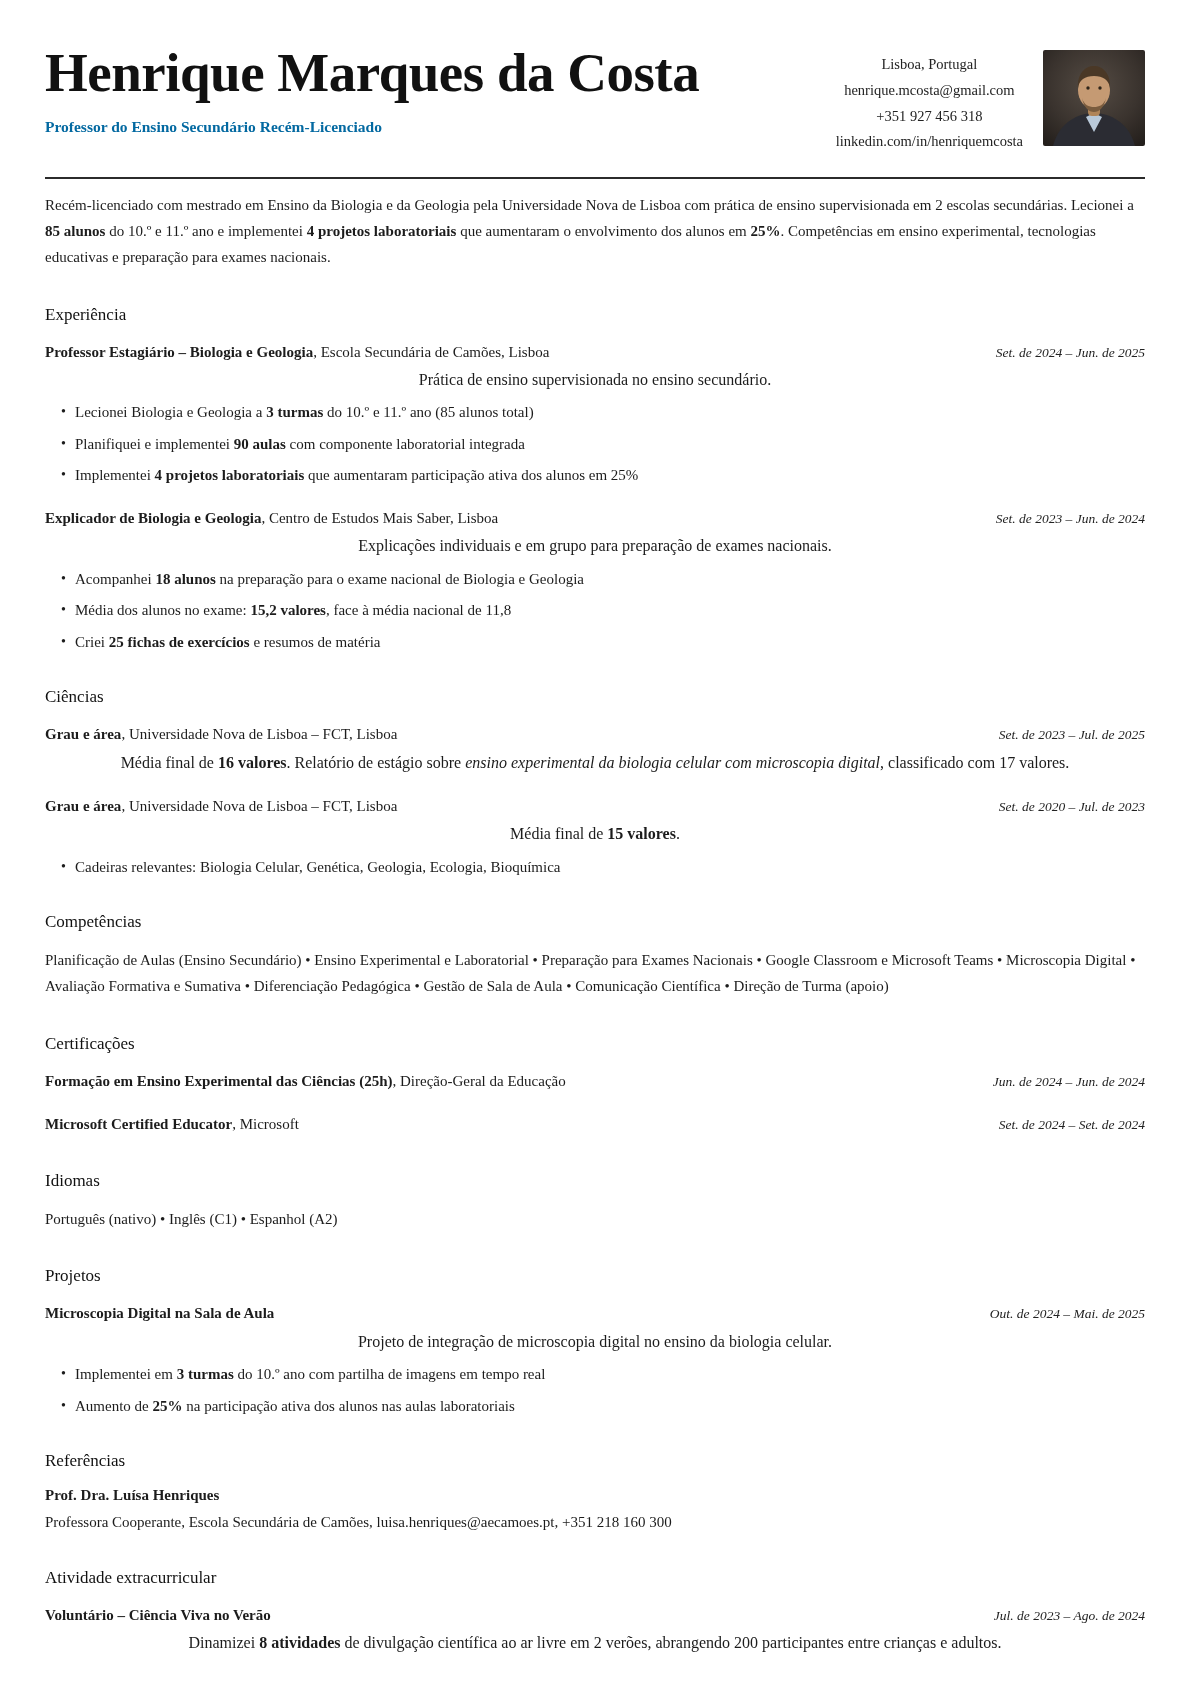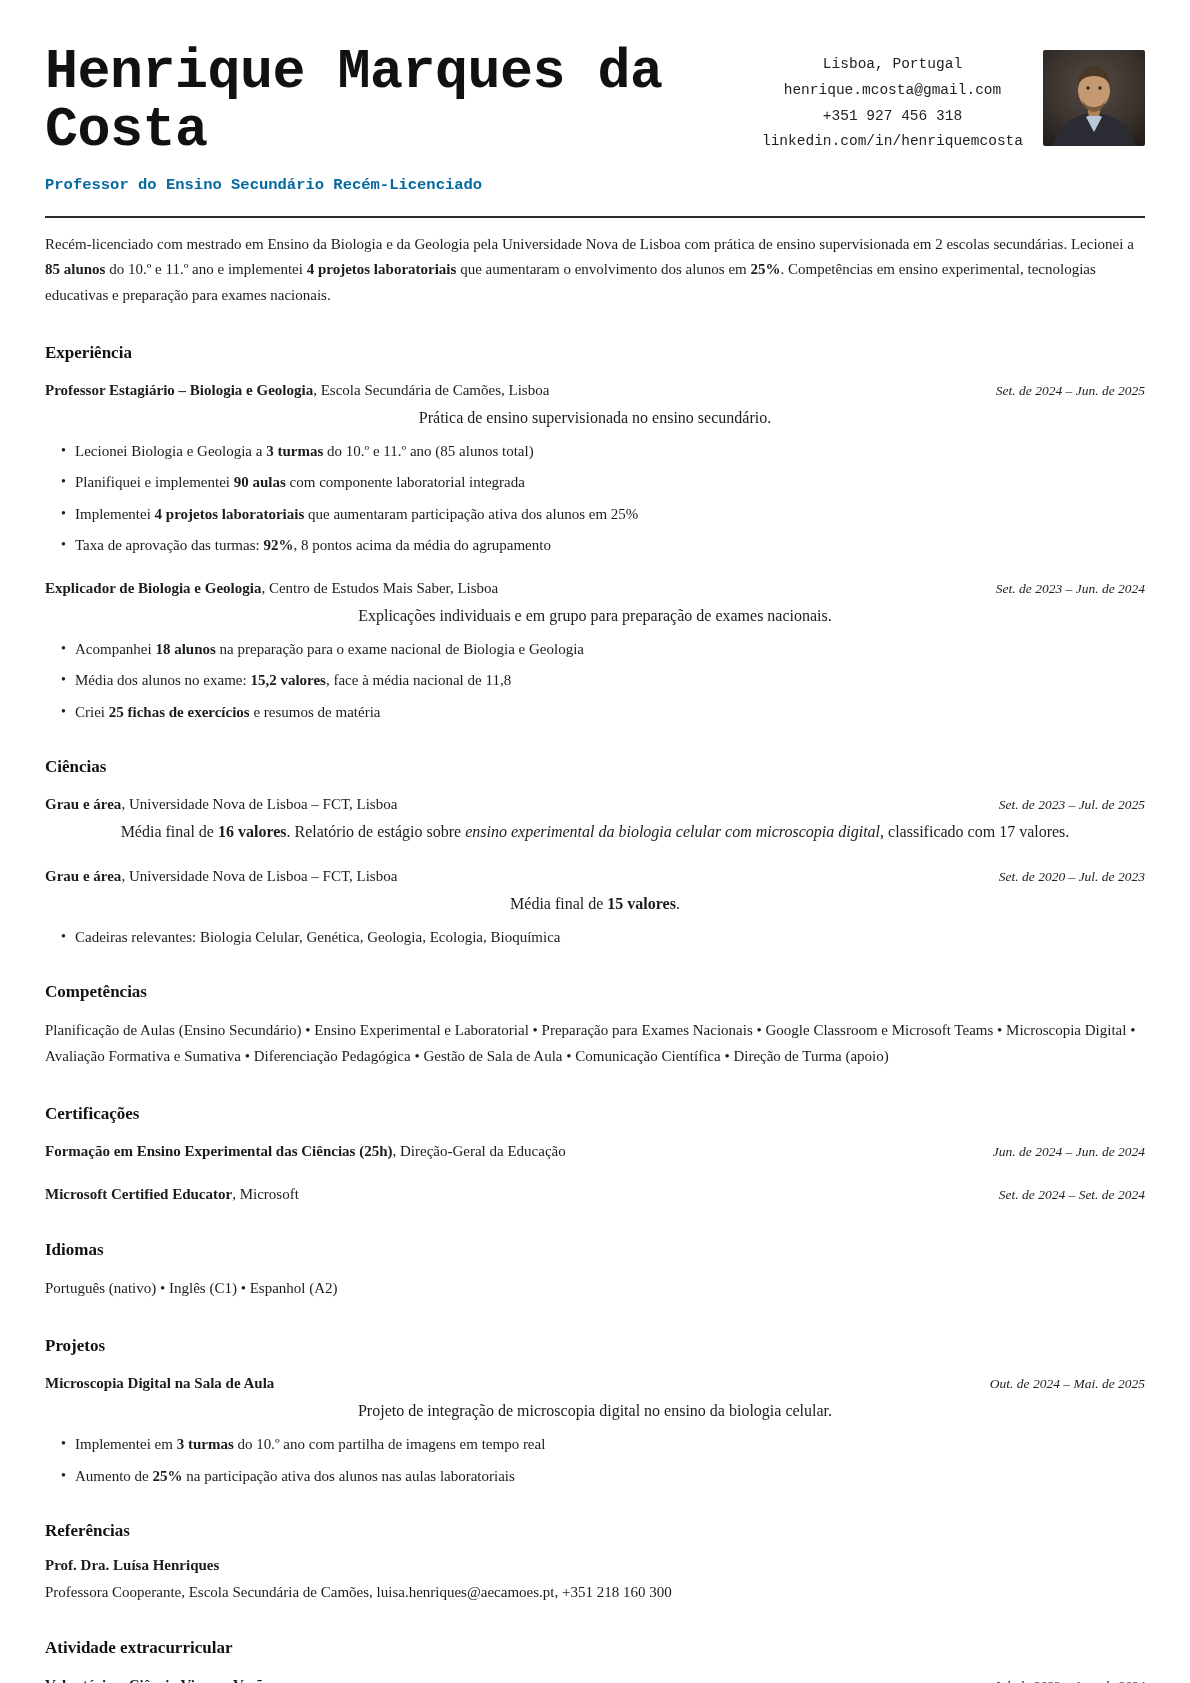--- a/index.html
+++ b/index.html
@@ -14,21 +14,21 @@
     width: 1190px;
     min-height: 1683px;
     margin: 0 auto;
     background: #ffffff;
     padding: 42px 45px 80px 45px;
   }
   .b { font-weight: 700; }
   .i { font-style: italic; }
 
   
-  .header { display: flex; justify-content: space-between; align-items: flex-start; font-family: Liberation Mono, monospace; }
+  .header { display: flex; justify-content: space-between; align-items: flex-start; }
   .header-left { flex: 1 1 auto; min-width: 0; padding-top: 2px; }
   .name {
     font-size: 55px;
     font-weight: 700;
     letter-spacing: -0.5px;
     line-height: 1.05;
     color: #111111;
   }
   .job-title {
     margin-top: 16px;
@@ -61,21 +61,21 @@
   
   .summary {
     margin-top: 14px;
     font-size: 15px;
     line-height: 1.72;
     color: #1c1c1c;
   }
   .section { margin-top: 34px; }
   .section-heading {
     font-size: 17px;
-    font-weight: 700;
+    font-weight: 400;
     color: #111111;
     margin-bottom: 16px;
   }
   .entry { margin-top: 20px; }
   .entry:first-of-type { margin-top: 0; }
   .entry-head { display: flex; justify-content: space-between; align-items: baseline; gap: 4px; }
   .entry-title { font-size: 15px; line-height: 1.55; }
   .entry-date {
     font-size: 13.5px;
     font-style: italic;
@@ -152,21 +152,20 @@
     <div class="entry">
       <div class="entry-head">
         <div class="entry-title"><span class="b">Professor Estagiário – Biologia e Geologia</span><span>, Escola Secundária de Camões, Lisboa</span></div>
         <div class="entry-date">Set. de 2024 – Jun. de 2025</div>
       </div>
       <div class="entry-desc">Prática de ensino supervisionada no ensino secundário.</div>
       <ul class="bullets">
         <li><span>Lecionei Biologia e Geologia a </span><span class="b">3 turmas</span><span> do 10.º e 11.º ano (85 alunos total)</span></li>
         <li><span>Planifiquei e implementei </span><span class="b">90 aulas</span><span> com componente laboratorial integrada</span></li>
         <li><span>Implementei </span><span class="b">4 projetos laboratoriais</span><span> que aumentaram participação ativa dos alunos em 25%</span></li>
-        <li><span>Taxa de aprovação das turmas: </span><span class="b">92%</span><span>, 8 pontos acima da média do agrupamento</span></li>
       </ul>
     </div>
 
     <div class="entry">
       <div class="entry-head">
         <div class="entry-title"><span class="b">Explicador de Biologia e Geologia</span><span>, Centro de Estudos Mais Saber, Lisboa</span></div>
         <div class="entry-date">Set. de 2023 – Jun. de 2024</div>
       </div>
       <div class="entry-desc">Explicações individuais e em grupo para preparação de exames nacionais.</div>
       <ul class="bullets">

